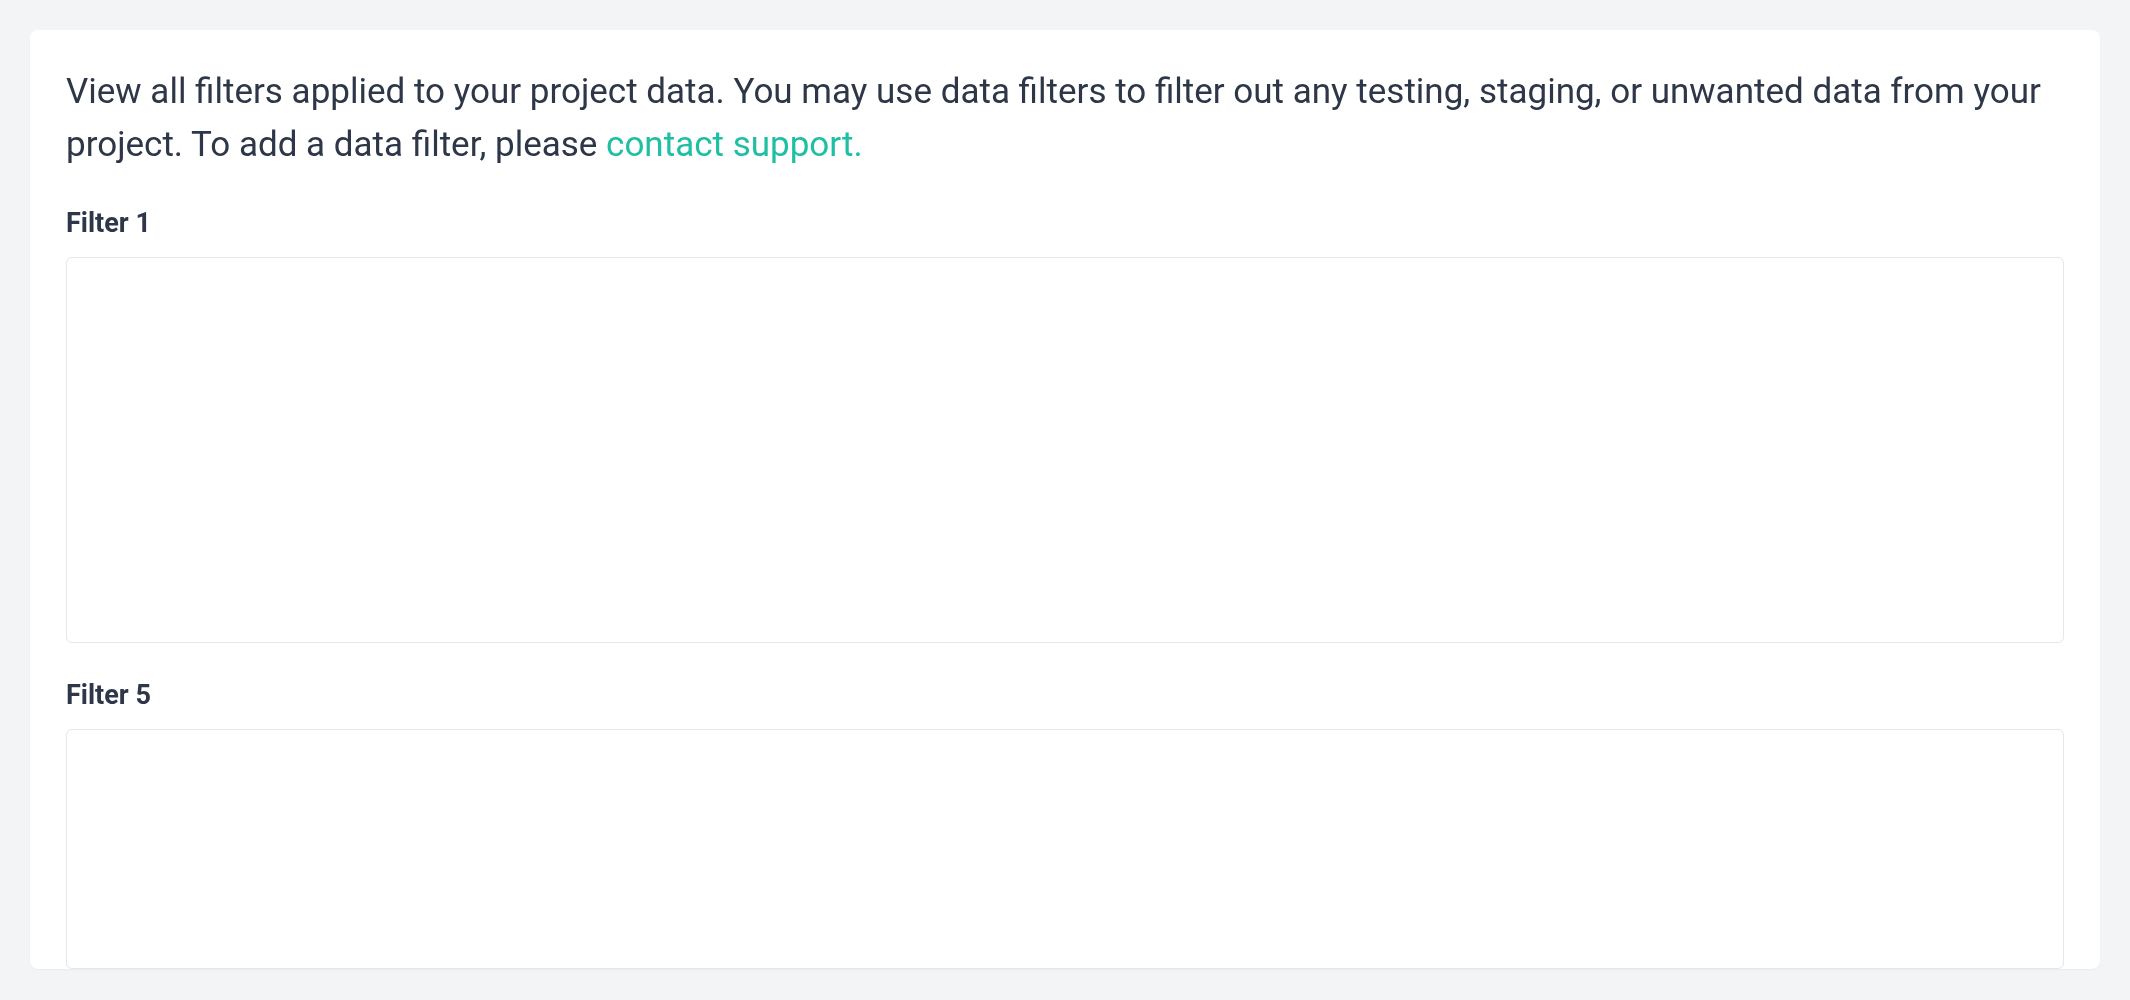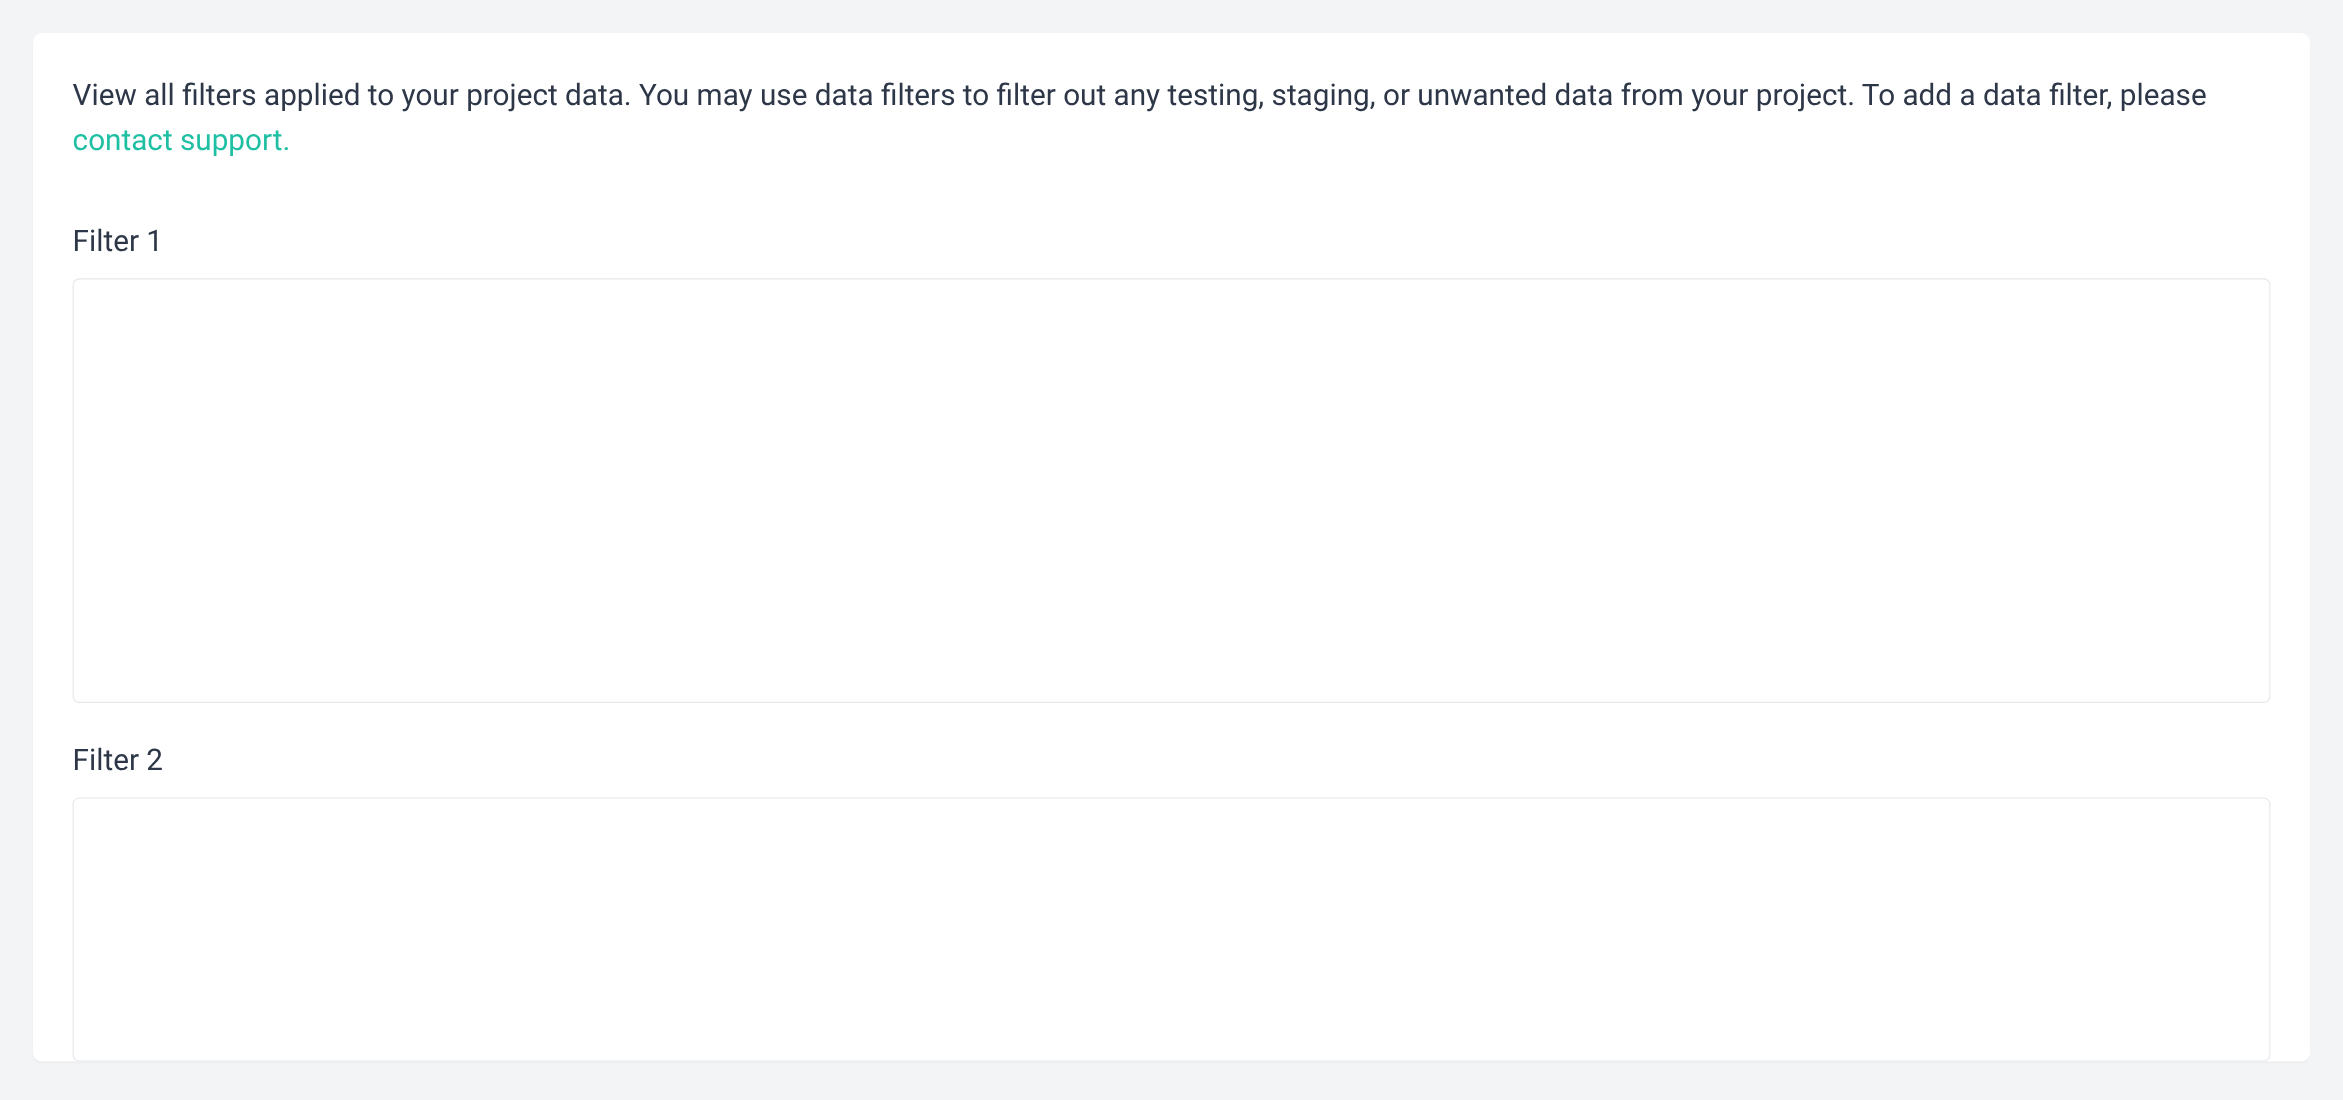--- a/index.html
+++ b/index.html
@@ -39,36 +39,36 @@
       color: #2d3748;
       letter-spacing: -0.5px;
     }
     .card {
       background: #ffffff;
       border-radius: 8px;
       padding: 36px 36px 0 36px;
       box-shadow: 0 1px 2px rgba(0,0,0,0.04);
     }
     .description {
-      font-size: 27px;
+      font-size: 35px;
       line-height: 1.5;
       color: #2d3748;
-      margin-bottom: 56px;
+      margin-bottom: 36px;
       font-weight: 400;
     }
     .description a {
       color: #1fbfa3;
       text-decoration: none;
     }
     .filter-section {
       margin-bottom: 36px;
     }
     .filter-label {
       font-size: 27px;
-      font-weight: 400;
+      font-weight: 700;
       color: #2d3748;
       margin-bottom: 18px;
       display: block;
     }
     .filter-box {
       width: 100%;
       height: 386px;
       border: 1px solid #e5e7eb;
       border-radius: 6px;
       background: #ffffff;
@@ -86,17 +86,17 @@
     <p class="description">
       <span>View all filters applied to your project data. You may use data filters to filter out any testing, staging, or unwanted data from your project. To add a data filter, please </span><a href="#">contact support.</a>
     </p>
 
     <div class="filter-section">
       <span class="filter-label">Filter 1</span>
       <div class="filter-box"></div>
     </div>
 
     <div class="filter-section">
-      <span class="filter-label">Filter 2</span>
+      <span class="filter-label">Filter 5</span>
       <div class="filter-box second"></div>
     </div>
   </div>
 </div>
 
 </body></html>

